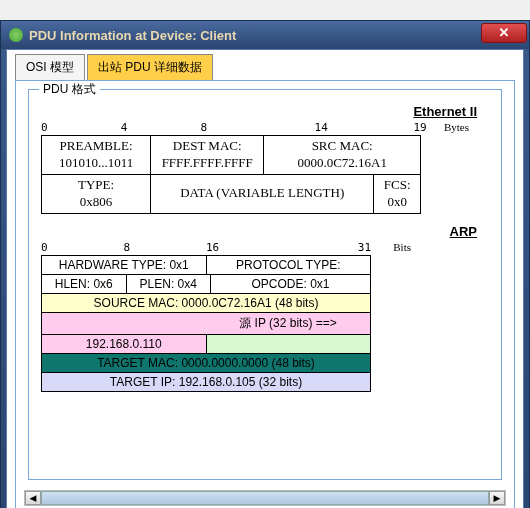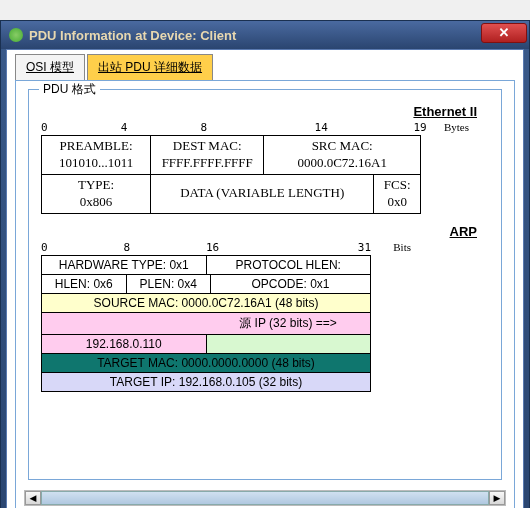--- a/index.html
+++ b/index.html
@@ -52,21 +52,20 @@
   }
   .client {
     position: absolute;
     left: 5px; right: 5px; top: 28px; bottom: 5px;
     background: #fff;
     border: 1px solid #5a7ab0;
   }
   .tabs {
     display: flex;
     padding: 4px 8px 0 8px;
-    text-decoration: underline;
   }
   .tab {
     padding: 4px 10px;
     border: 1px solid #888;
     border-bottom: none;
     background: #f4f4f4;
     margin-right: 2px;
     cursor: pointer;
     font-size: 12px;
   }
@@ -225,21 +224,21 @@
           <span style="left:0%">0</span>
           <span style="left:25%">8</span>
           <span style="left:50%">16</span>
           <span style="left:96%">31</span>
           <span class="unit" style="right:-40px">Bits</span>
         </div>
 
         <div class="arp-block" style="width: calc(100% - 110px);">
           <div class="arp-row first">
             <div class="arp-cell" style="flex:1">HARDWARE TYPE: 0x1</div>
-            <div class="arp-cell" style="flex:1">PROTOCOL HLEN:</div>
+            <div class="arp-cell" style="flex:1">PROTOCOL TYPE:</div>
           </div>
           <div class="arp-row">
             <div class="arp-cell" style="flex:1">HLEN: 0x6</div>
             <div class="arp-cell" style="flex:1">PLEN: 0x4</div>
             <div class="arp-cell" style="flex:2">OPCODE: 0x1</div>
           </div>
           <div class="arp-row srcmac">
             <div class="arp-cell" style="flex:1">SOURCE MAC: 0000.0C72.16A1 (48 bits)</div>
           </div>
           <div class="arp-row srcip">

